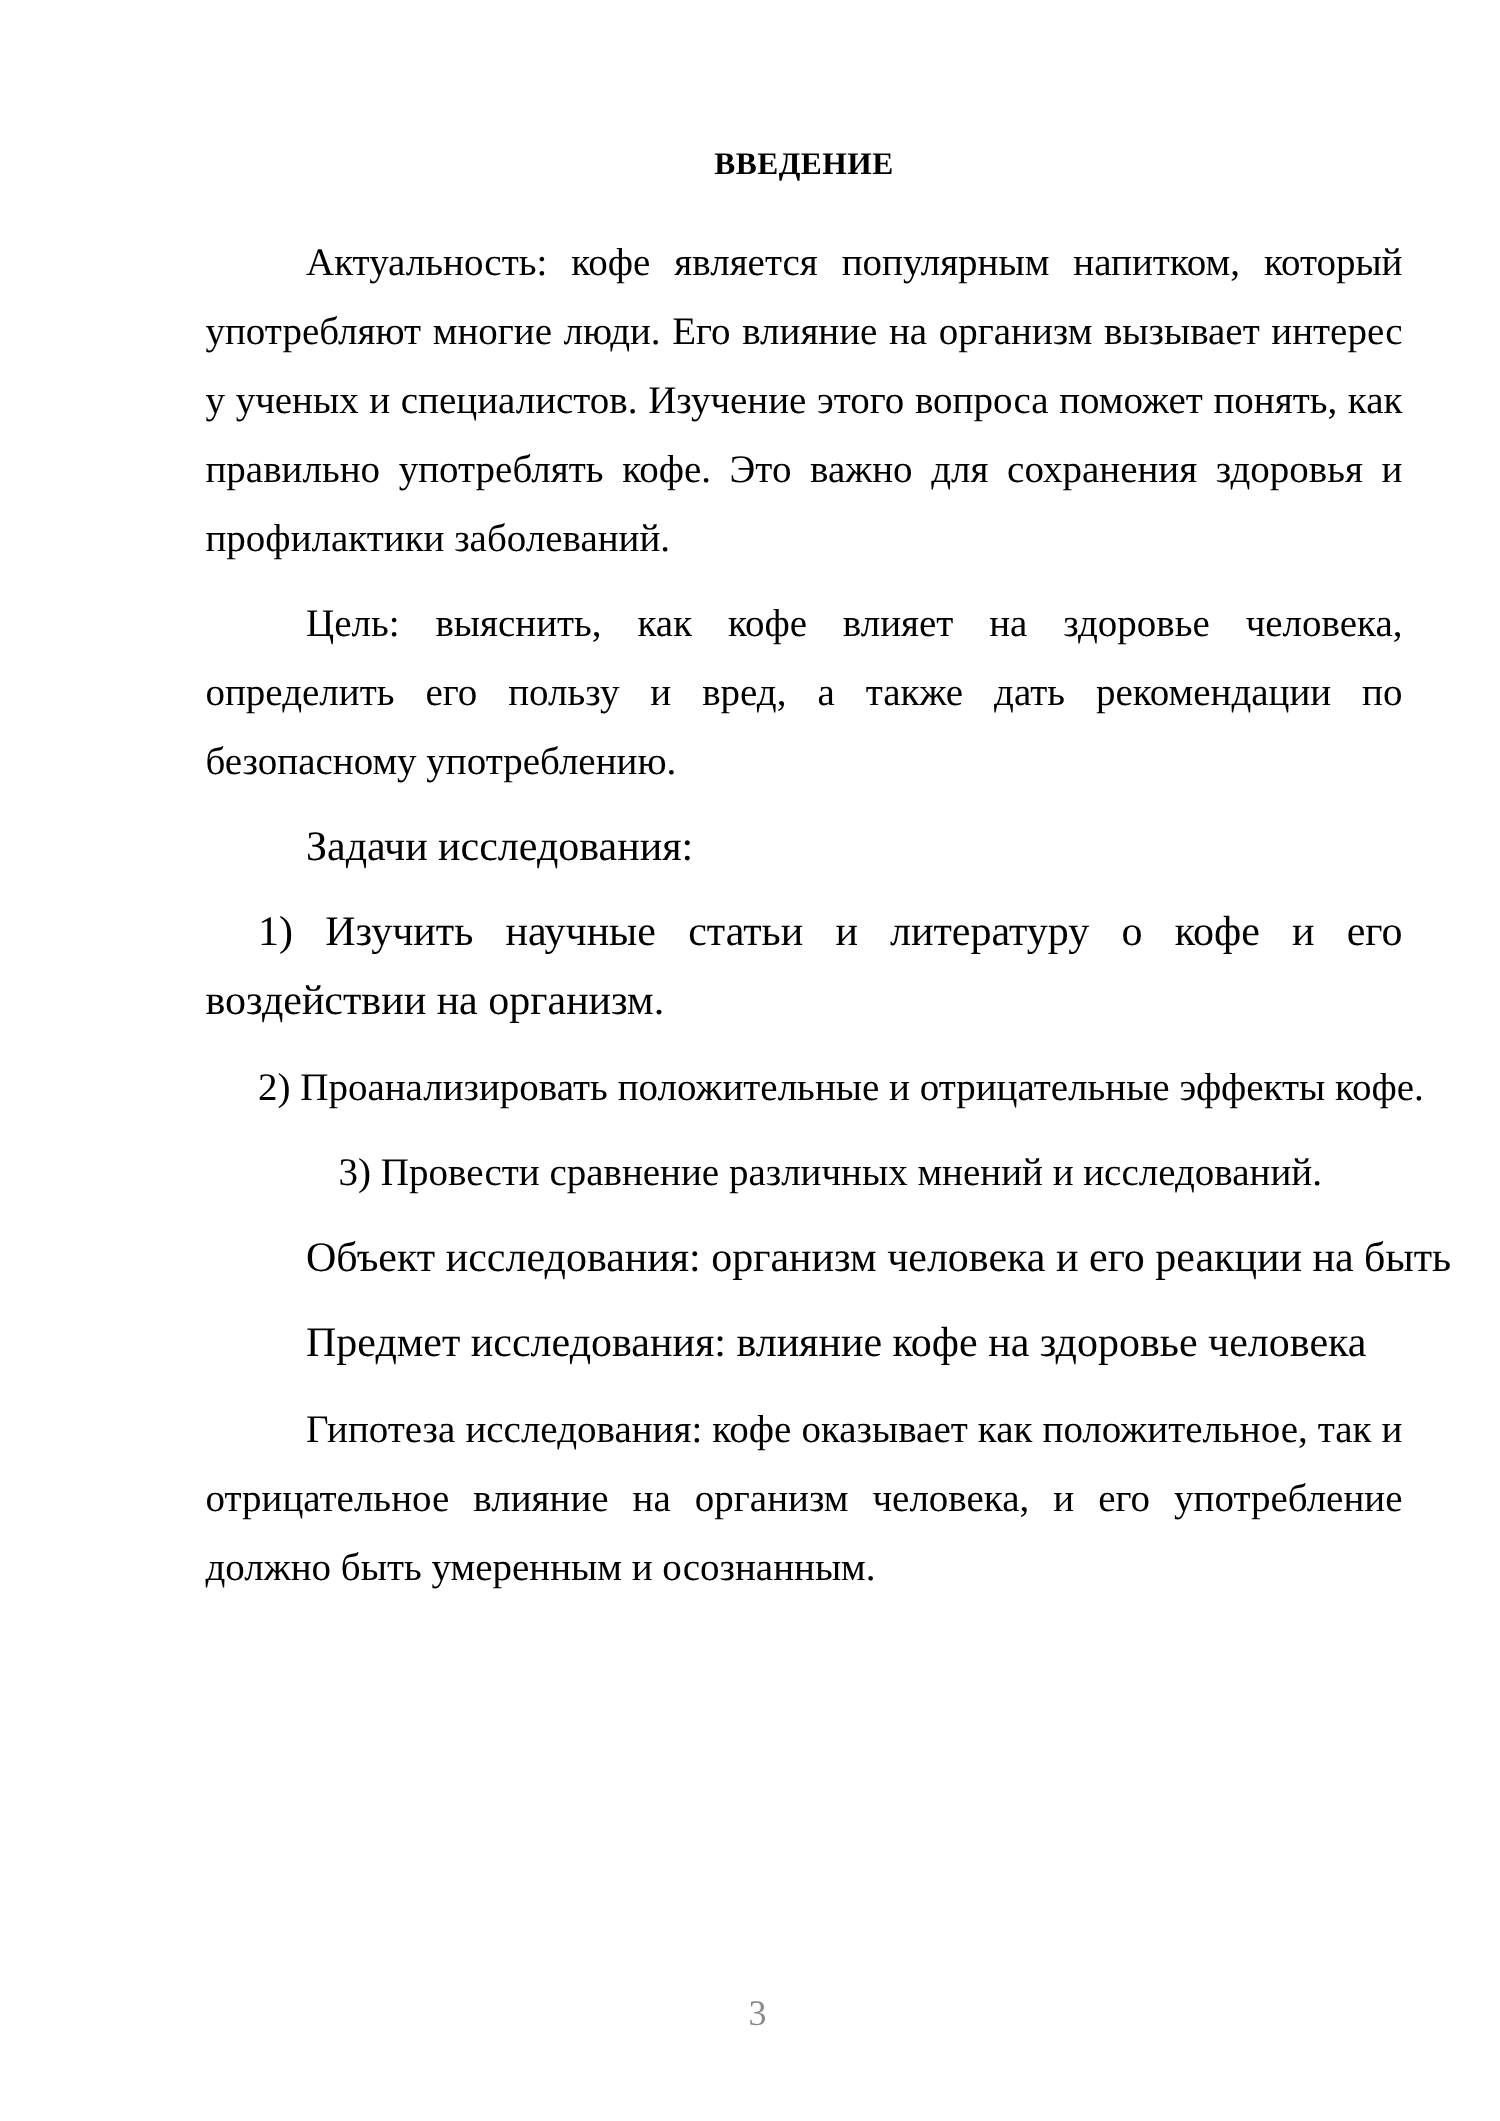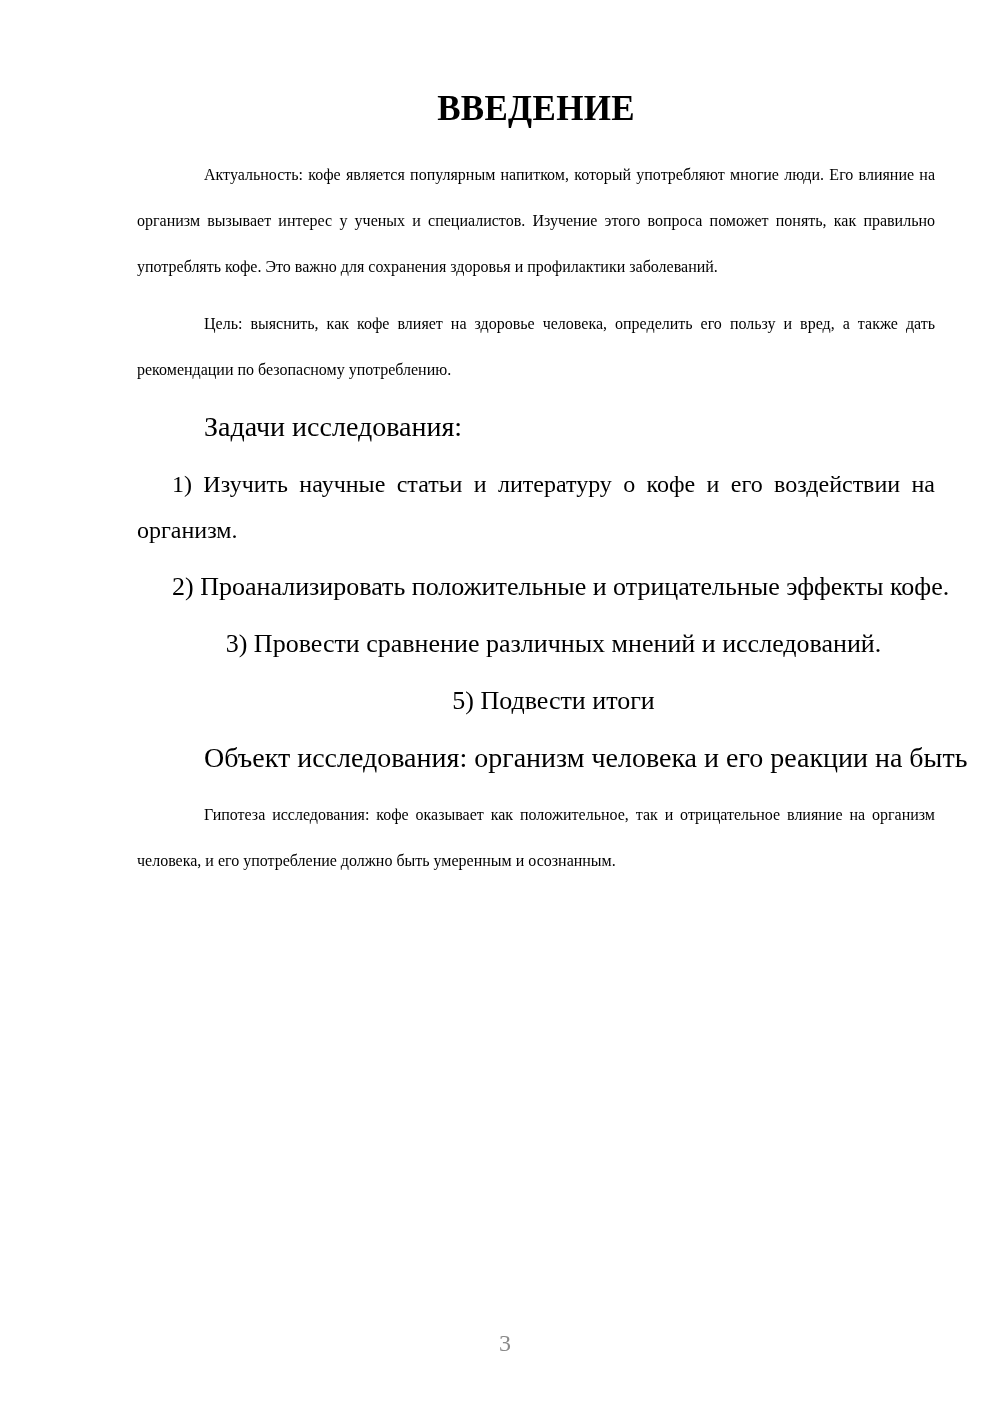--- a/index.html
+++ b/index.html
@@ -27,51 +27,51 @@
   }
 
   .content {
     position: absolute;
     left: 137px;
     top: 86px;
     width: 798px;
   }
 
   .doc-title {
-    font-size: 35px;
+    font-size: 21px;
     font-weight: bold;
     text-align: center;
     letter-spacing: 0.3px;
     line-height: 46px;
     margin: 0 0 20px 0;
     white-space: nowrap;
   }
 
   .para {
-    font-size: 16px;
+    font-size: 26px;
     line-height: 46px;
     text-align: justify;
     text-justify: inter-word;
     margin: 0 0 11px 0;
     text-indent: 67px;
     hyphens: none;
   }
 
   
   .para-line {
     font-size: 28px;
     line-height: 46px;
     text-align: left;
     margin: 0 0 11px 0;
     text-indent: 67px;
     white-space: nowrap;
   }
 
   .list-item {
-    font-size: 24px;
+    font-size: 28px;
     line-height: 46px;
     text-align: justify;
     text-justify: inter-word;
     margin: 0 0 11px 0;
     text-indent: 35px;
     hyphens: none;
   }
 
   .list-item-short {
     font-size: 26px;
@@ -110,24 +110,24 @@
 
     <p class="para-line">Задачи исследования:</p>
 
     <p class="list-item">1) Изучить научные статьи и литературу о кофе и его воздействии на организм.</p>
 
     <p class="list-item-short">2) Проанализировать положительные и отрицательные эффекты кофе.</p>
 
     <p class="list-item-short">3) Провести сравнение различных мнений и исследований.</p>
 
 
-    <p class="list-item-short">5) Подвести итоги</p>
 
     <p class="para-line">Объект исследования: организм человека и его реакции на быть</p>
 
+    <p class="para-line">Предмет исследования: влияние кофе на здоровье человека</p>
 
     <p class="para">Гипотеза исследования: кофе оказывает как положительное, так и отрицательное влияние на организм человека, и его употребление должно быть умеренным и осознанным.</p>
 
   </div>
 
   <div class="page-number">
     <span>3</span>
   </div>
 
 </div>

